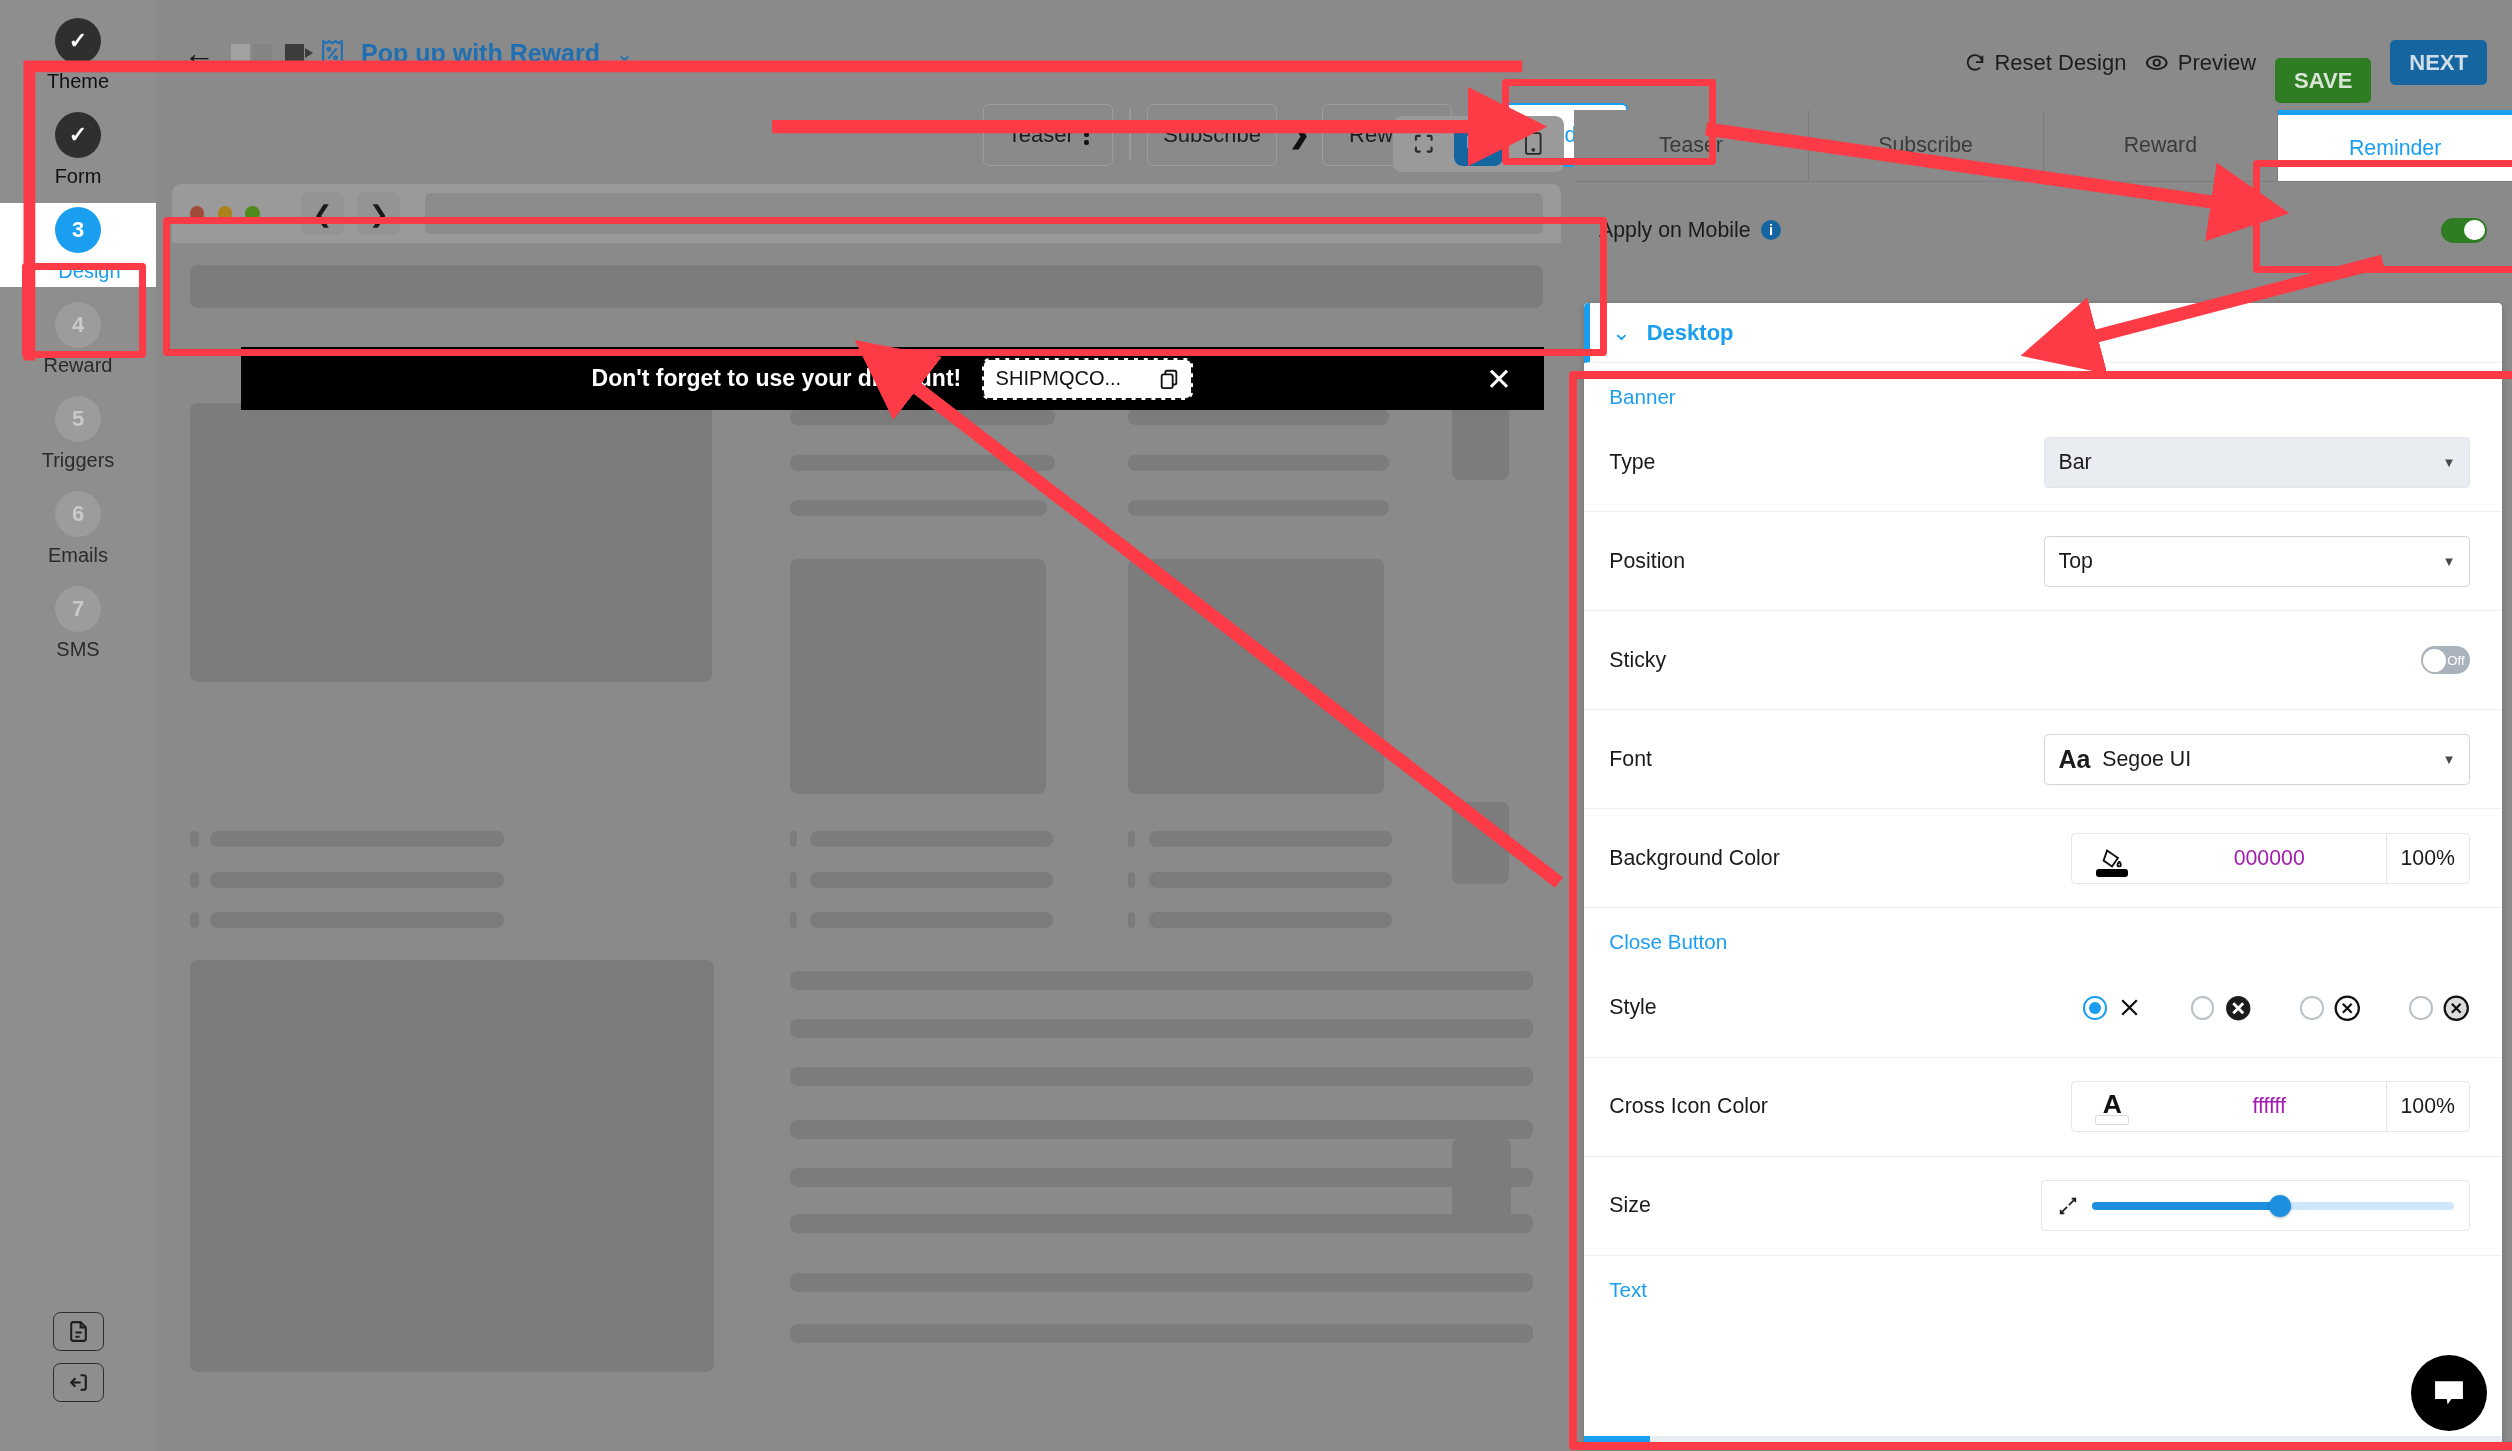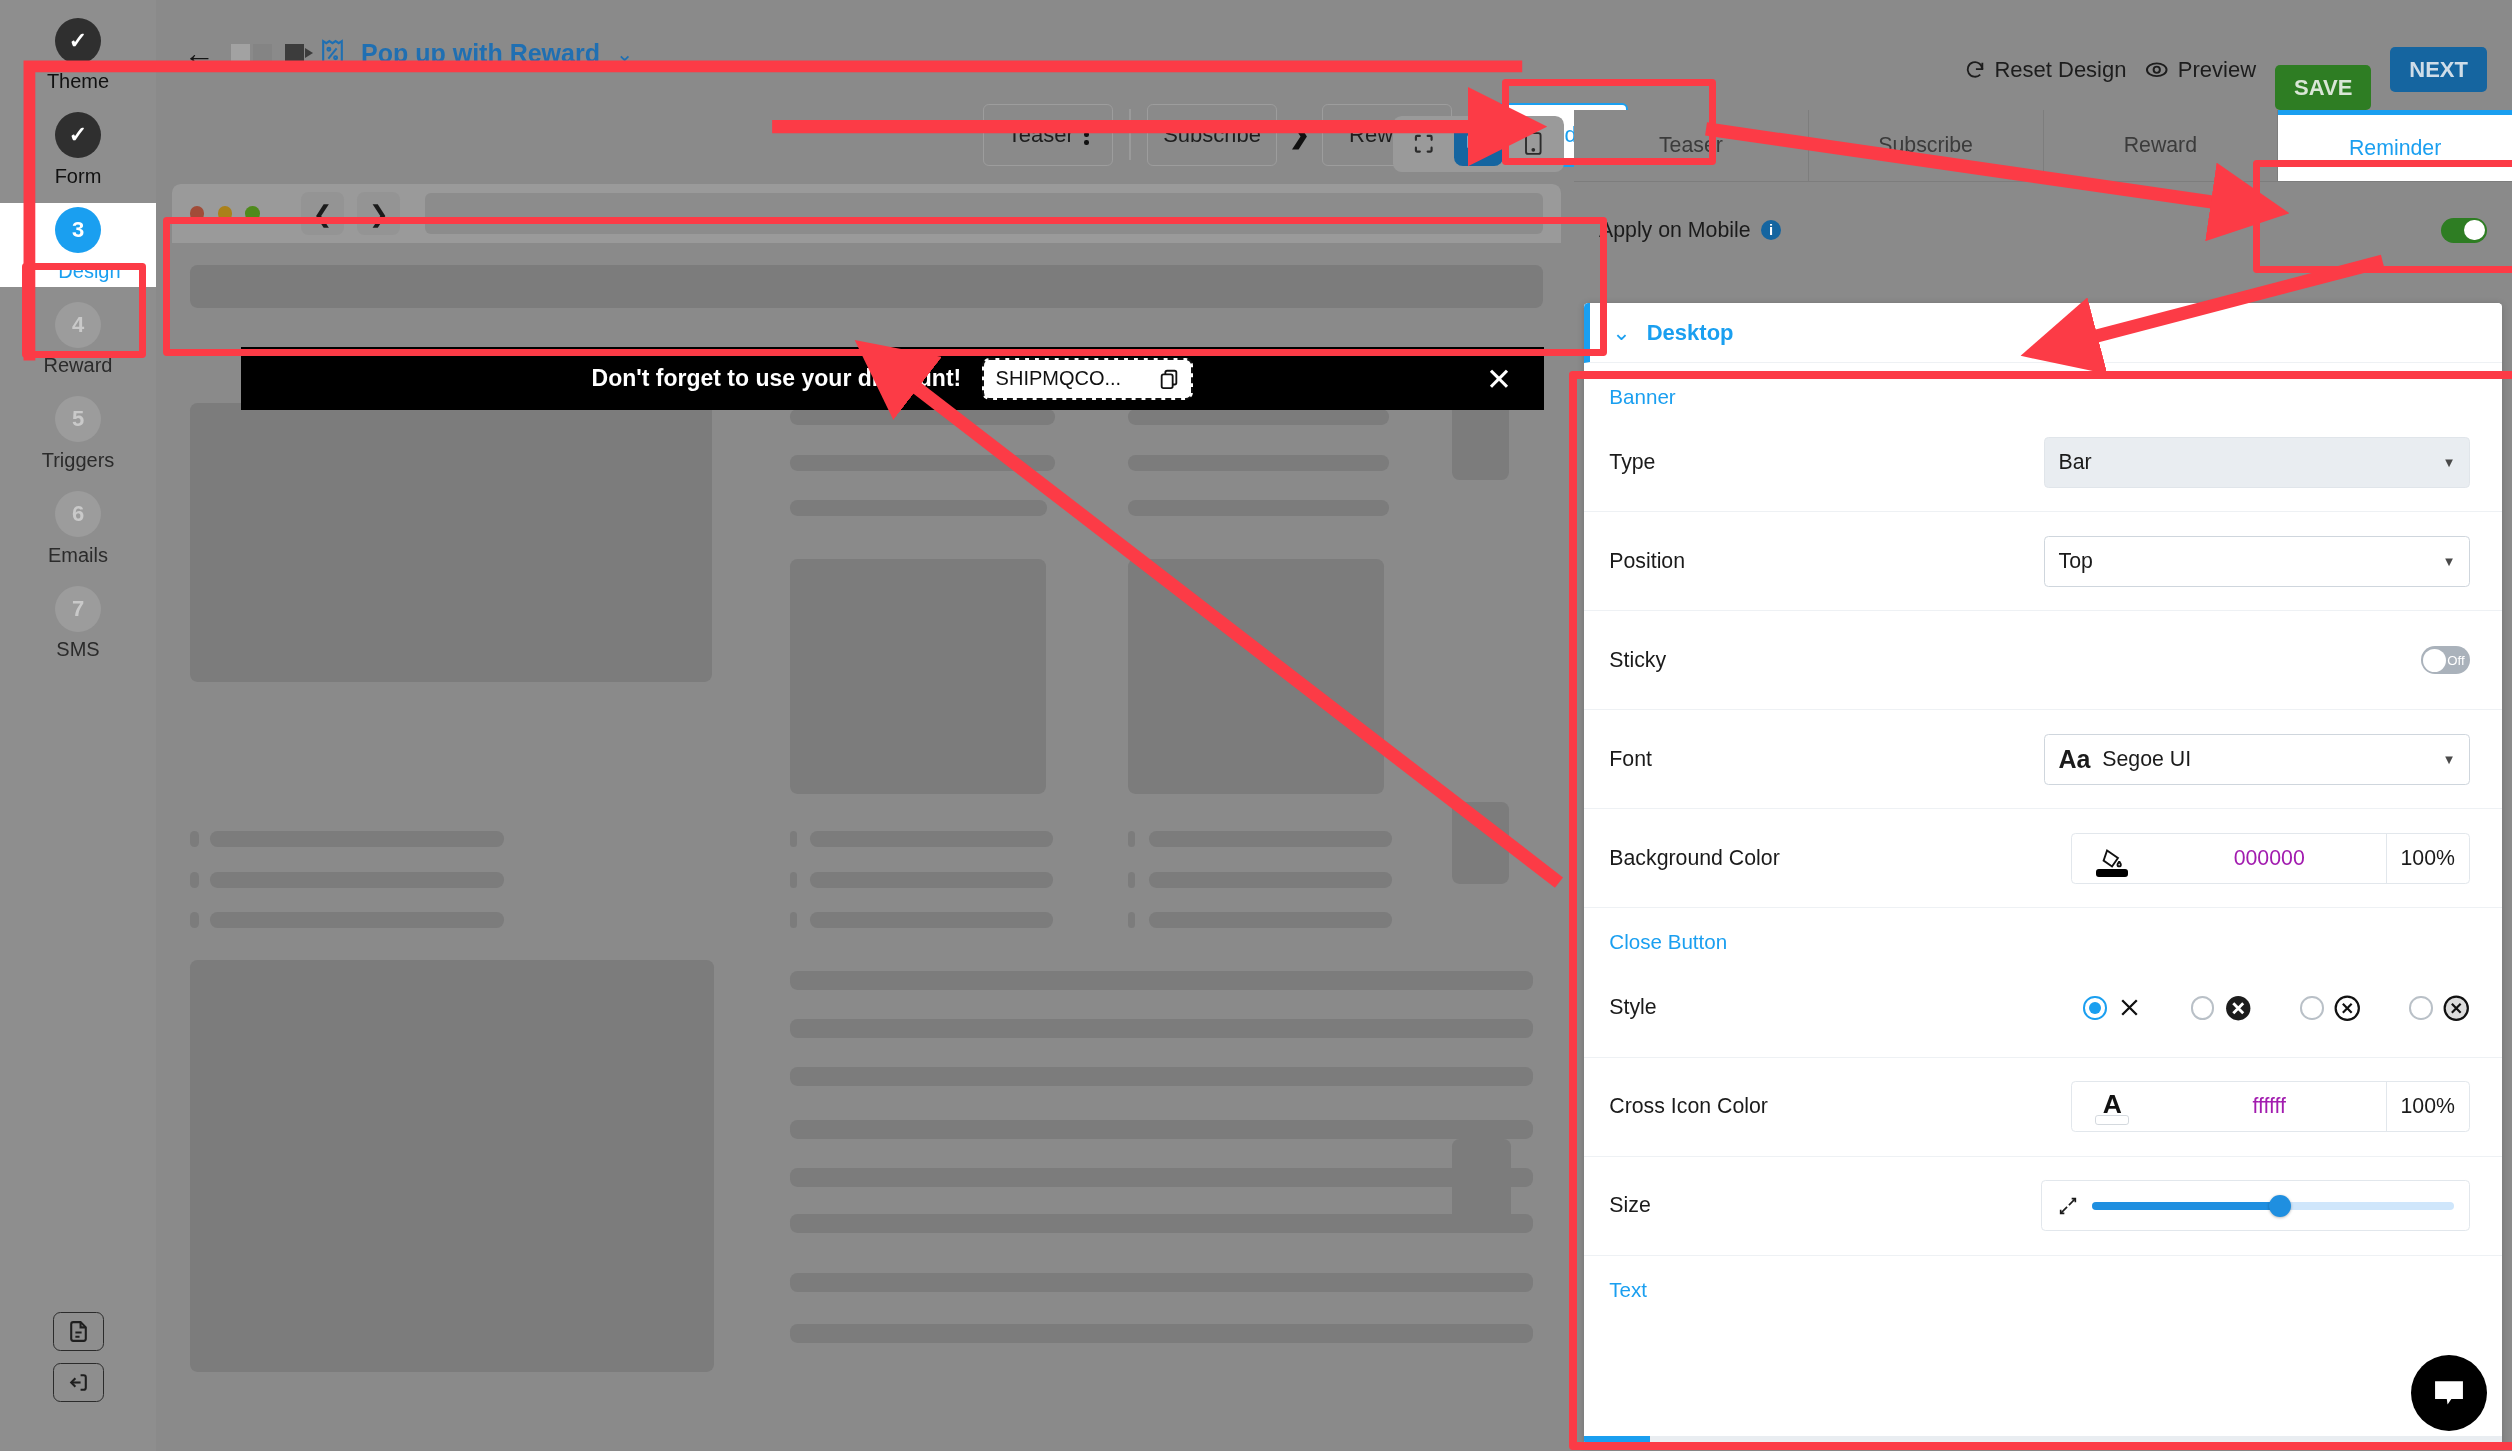--- a/index.html
+++ b/index.html
@@ -45,21 +45,21 @@
   
   .topbar{position:absolute;left:156px;top:0;right:0;height:110px;background:#8a8a8a;}
   .tb-left{position:absolute;left:28px;top:38px;display:flex;align-items:center;gap:16px;}
   .back-arrow{font-size:31px;line-height:1;color:#141414;}
   .thumb-a{width:19px;height:19px;background:#a2a2a2;}
   .thumb-b{width:19px;height:19px;background:#848484;}
   .thumb-c{width:19px;height:19px;background:#3c3c3c;position:relative;}
   .thumb-c:after{content:"";position:absolute;right:-8.8px;top:3.7px;border-left:8.8px solid #3c3c3c;border-top:5.9px solid transparent;border-bottom:5.9px solid transparent;}
   .doc-title{color:#1f6fb2;font-size:25px;font-weight:600;}
   .caret-dn{color:#1f6fb2;font-size:20.6px;}
-  .tb-right{position:absolute;right:25px;top:29px;display:flex;align-items:center;gap:19px;}
+  .tb-right{position:absolute;right:25px;top:22px;display:flex;align-items:center;gap:19px;}
   .tb-action{display:flex;align-items:center;gap:8.8px;font-size:22px;color:#1d1d1d;}
   .btn-save{background:#2e7d23;color:#d9e6d6;font-size:22px;font-weight:600;padding:9.6px 19px;border-radius:5.1px;margin-top:36px;}
   .btn-next{background:#1565a0;color:#cfdde8;font-size:22px;font-weight:600;padding:9.6px 19px;border-radius:5.1px;}
 
   
   .canvas{position:absolute;left:156px;top:110px;right:938px;bottom:0;background:#8a8a8a;}
   .editor-tabs{position:absolute;left:827px;top:-7.4px;display:flex;align-items:center;gap:0;}
   .etab{
     min-width:99px;height:60px;border:0.7px solid #9d9d9d;border-radius:5.9px;
     display:flex;align-items:center;justify-content:center;gap:10.3px;

